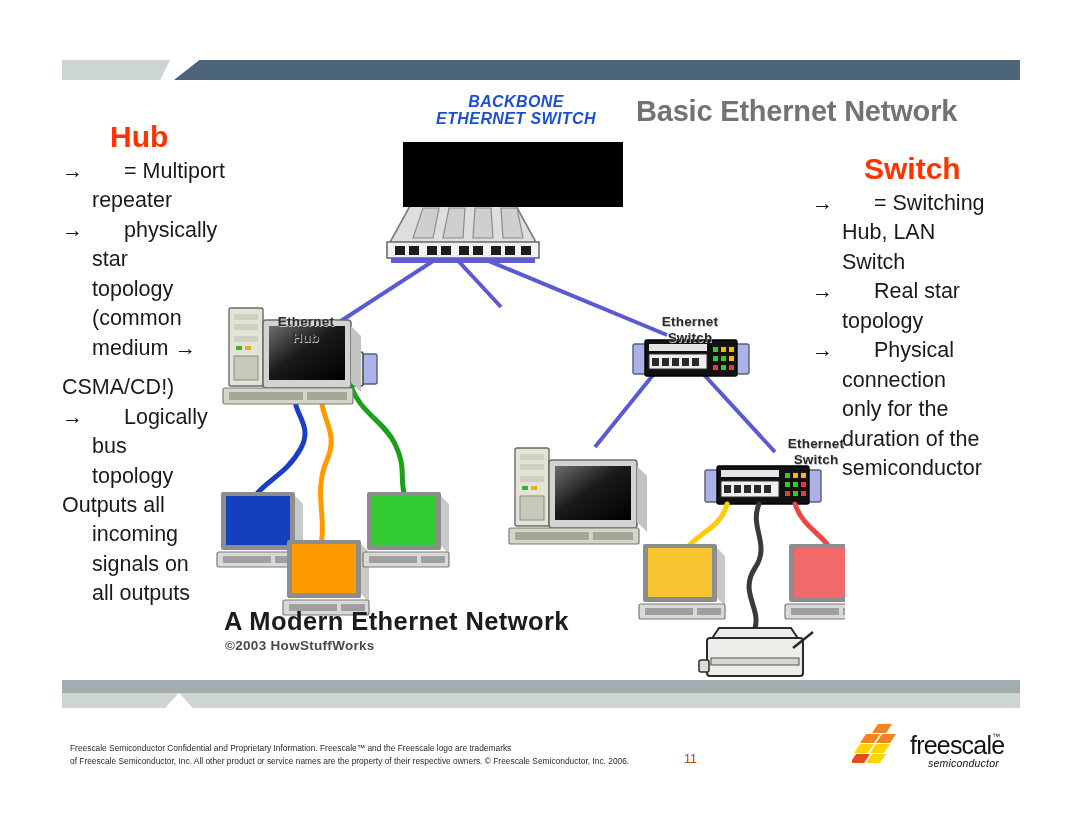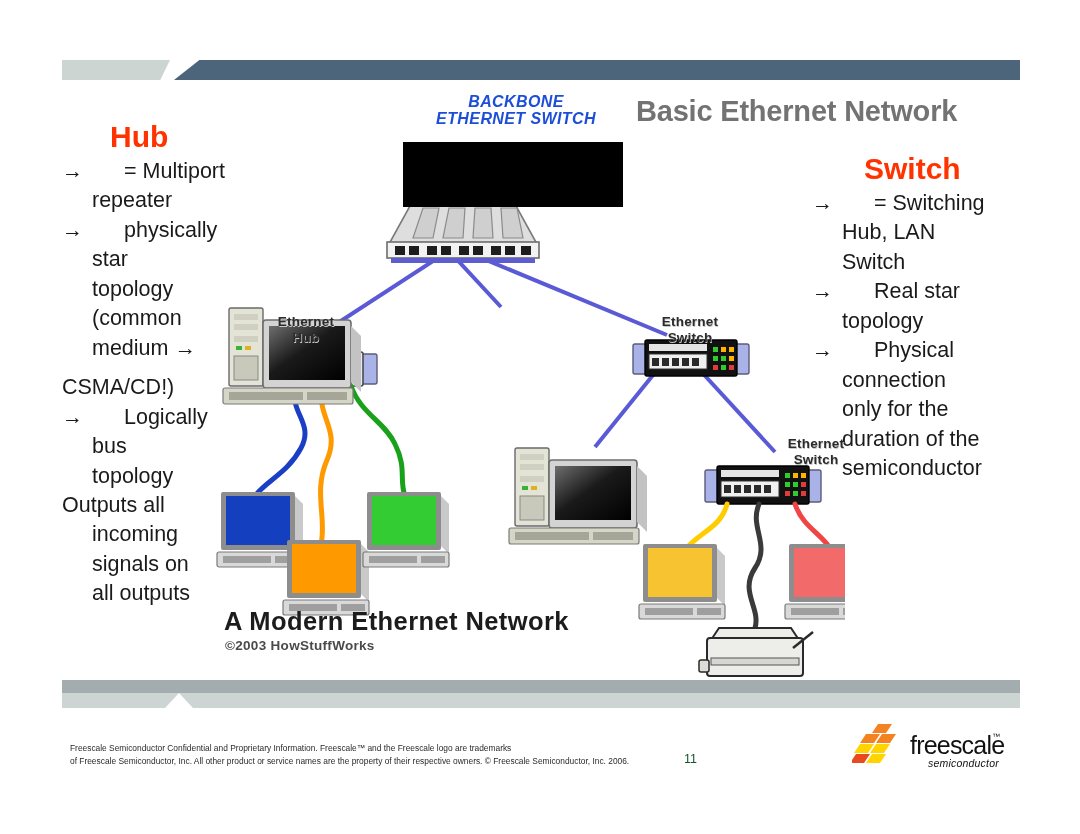--- a/index.html
+++ b/index.html
@@ -209,21 +209,21 @@
     width: 620px;
     font-size: 8.4px;
     line-height: 1.5;
     color: #2a2a2a;
   }
   #page-number {
     position: absolute;
     left: 684px;
     top: 752px;
     font-size: 12.5px;
-    color: #14532d;
+    color: #c2410c;
   }
 
   
   #brand-logo {
     position: absolute;
     left: 852px;
     top: 718px;
     width: 170px;
     height: 56px;
   }

